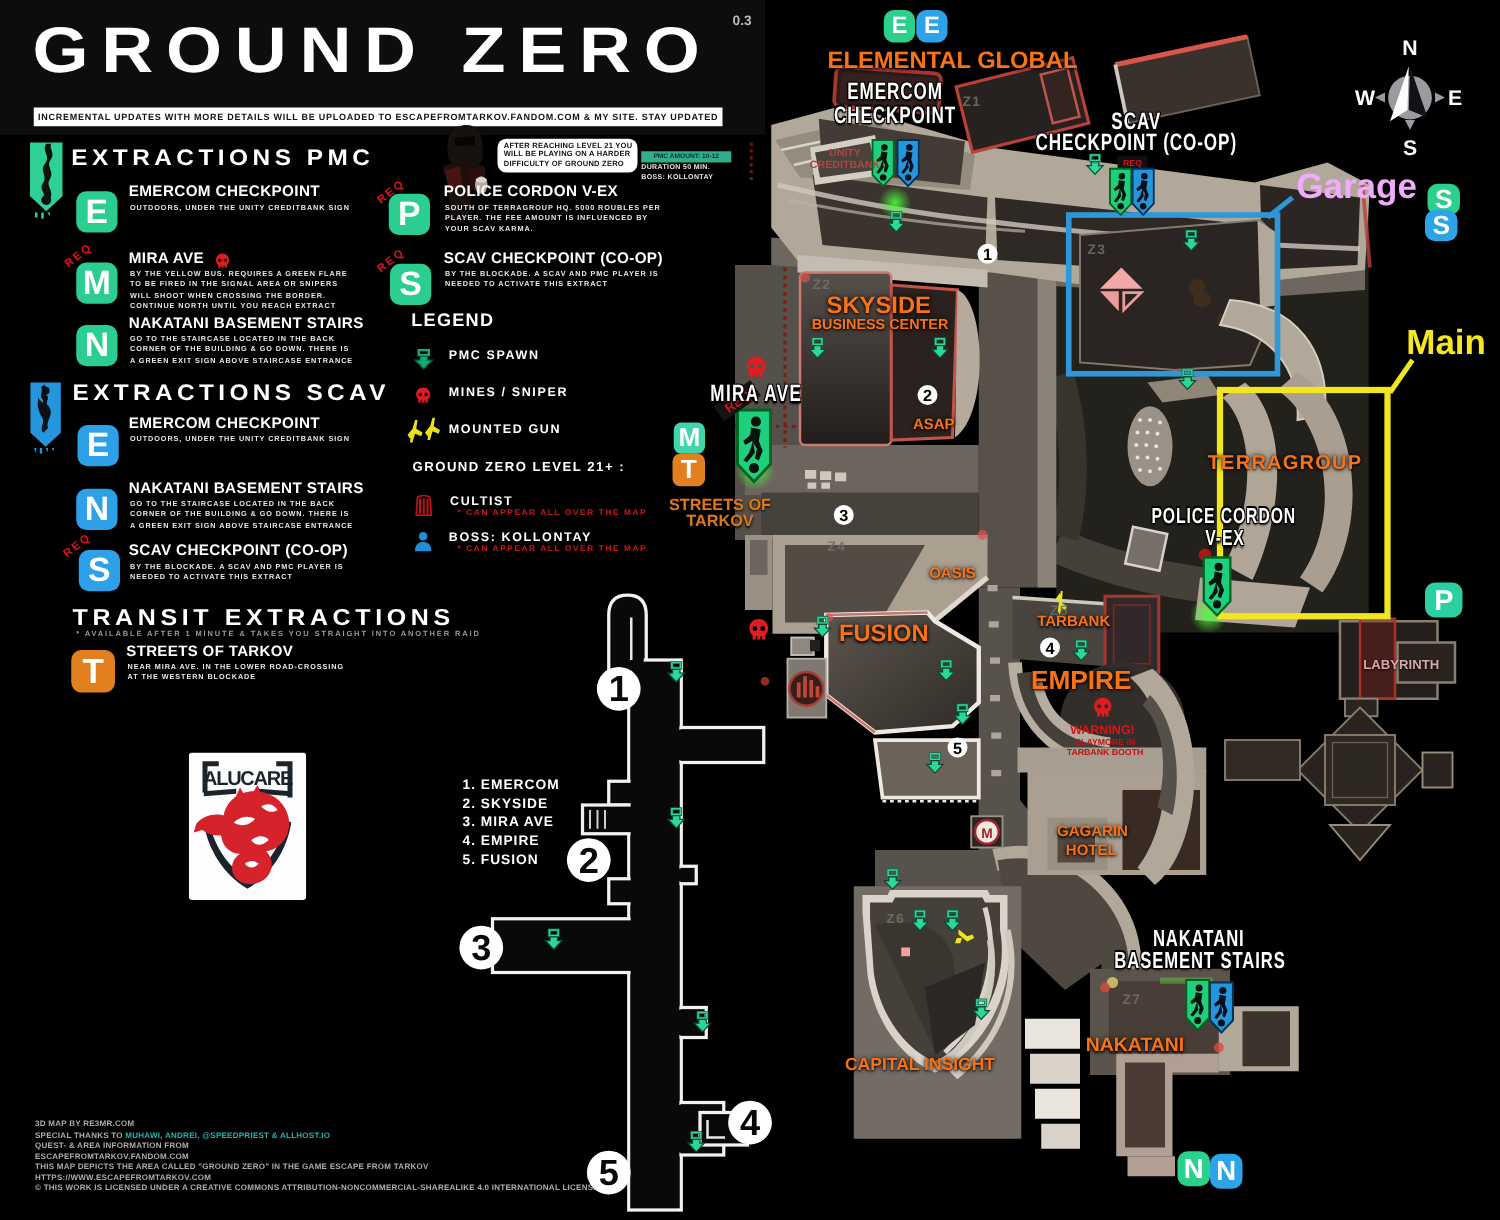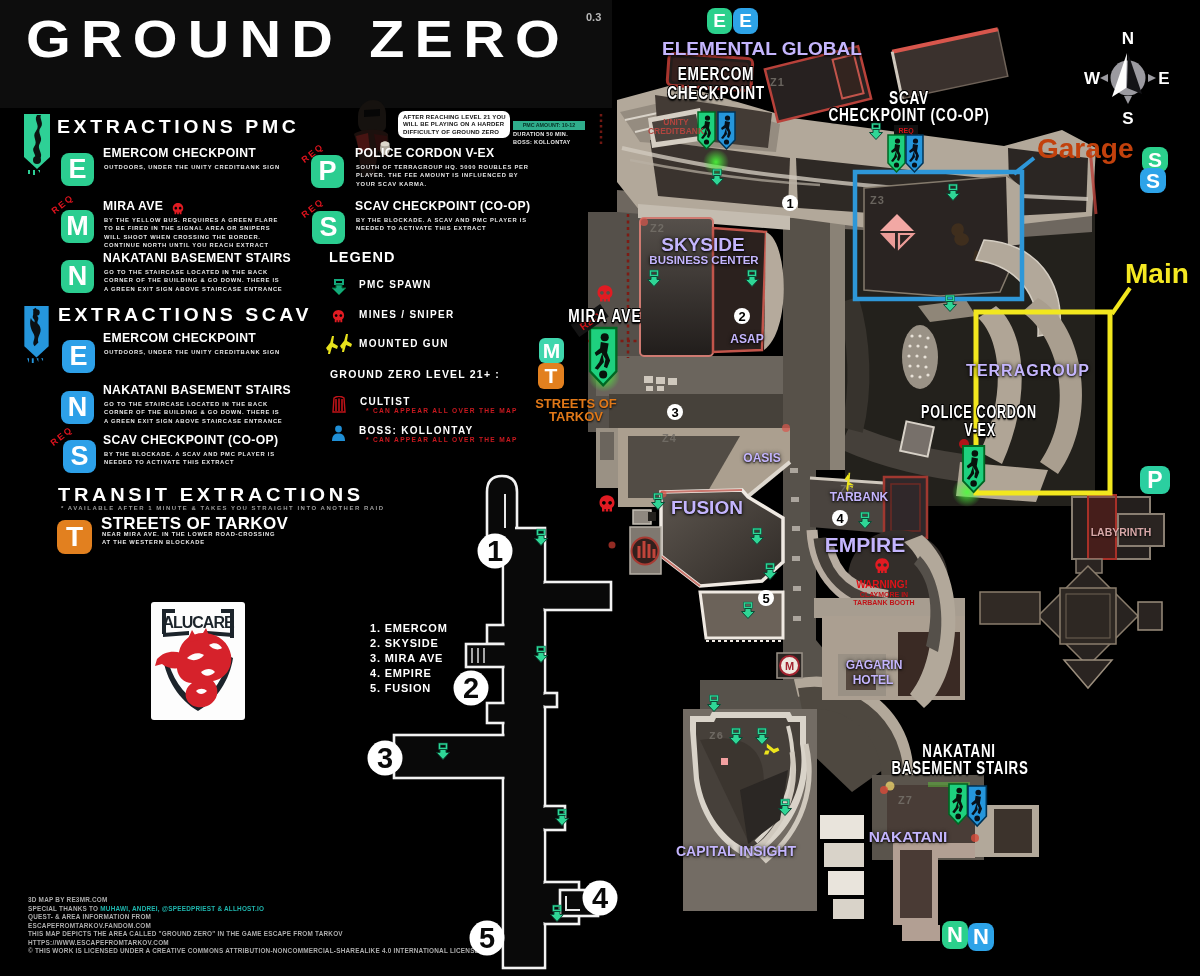--- a/index.html
+++ b/index.html
@@ -1,19 +1,19 @@
 <!DOCTYPE html>
 <html><head>
 <meta charset="utf-8">
 <style>
   html,body{margin:0;padding:0;background:#000;}
   #page{position:relative;width:1200px;height:976px;background:#000;overflow:hidden;
         font-family:"Liberation Sans",sans-serif;}
   .ab{position:absolute;}
-  .pink{color:#c4b5fd;font-weight:bold;}
+  .pink{color:#f97316;font-weight:bold;}
   .cond{position:absolute;font-weight:bold;color:#fff;white-space:nowrap;transform:translateX(-50%) scaleX(.72);
         text-shadow:-1px -1px 0 #000,1px -1px 0 #000,-1px 1px 0 #000,1px 1px 0 #000,0 2px 2px #000;}
   .pkl{white-space:nowrap;text-shadow:0 1px 2px rgba(0,0,0,.9),0 0 4px rgba(0,0,0,.8);}
   .hd{color:#fff;font-weight:bold;white-space:nowrap;}
   .bt{color:#fff;font-weight:bold;font-size:12.2px;letter-spacing:.3px;white-space:nowrap;}
   .ds{color:#e8e8e8;font-weight:bold;font-size:5.8px;letter-spacing:.75px;line-height:8.3px;white-space:nowrap;}
   .badge{position:absolute;border-radius:8px;color:#fff;font-weight:bold;
          display:flex;align-items:center;justify-content:center;}
   .req{position:absolute;color:#e0131e;font-weight:bold;font-size:9px;letter-spacing:2px;transform:rotate(-38deg);}
   .zlbl{position:absolute;color:#757069;font-weight:bold;font-size:11px;letter-spacing:1px;opacity:.85;}
@@ -25,20 +25,21 @@
 
 <div class="ab" style="left:0;top:0;width:1200px;height:976px;background:#000;"></div>
 
 <div class="ab" style="left:0;top:0;width:612px;height:108px;background:#0d0d0d;"></div>
 
 <div class="ab" style="left:586px;top:11px;color:#b9b9b9;font-weight:bold;font-size:11px;">0.3</div>
 
 <div class="ab hd" style="left:26px;top:10px;font-size:60px;letter-spacing:10.6px;transform:scale(.96,.86);transform-origin:0 0;">GROUND ZERO</div>
 
 
+<div class="ab" style="left:27px;top:86px;width:551px;height:15px;background:#fff;color:#111;font-weight:bold;font-size:7.2px;letter-spacing:.6px;line-height:15px;text-align:center;white-space:nowrap;">INCREMENTAL UPDATES WITH MORE DETAILS WILL BE UPLOADED TO ESCAPEFROMTARKOV.FANDOM.COM &amp; MY SITE. STAY UPDATED</div>
 
 <svg class="ab" style="left:344px;top:96px;" width="52" height="80" viewBox="0 0 52 80">
   <path d="M14,20 C14,10 22,4 29,4 C37,4 42,10 42,19 L42,30 C42,34 38,36 34,36 L22,36 C17,36 14,32 14,26 Z" fill="#16120f"></path>
   <path d="M20,14 L36,13 L36,20 L20,21 Z" fill="#060606"></path>
   <path d="M10,38 C16,33 38,32 44,38 L45,60 C40,63 36,58 34,55 L32,68 L16,68 L14,50 Z" fill="#1c100d"></path>
   <path d="M12,40 L24,37 L26,54 L15,56 Z" fill="#471412"></path>
   <path d="M30,38 L43,40 L44,56 L33,54 Z" fill="#2a0d0c"></path>
   <ellipse cx="41" cy="52" rx="5" ry="7" fill="#b3aca0"></ellipse>
   <ellipse cx="41" cy="48" rx="4.5" ry="2.2" fill="#ddd7cb"></ellipse>
   <path d="M16,68 L32,68 L31,80 L17,80 Z" fill="#120d0b"></path>
@@ -152,21 +153,21 @@
 <div class="badge" style="left:63px;top:440px;width:33px;height:33px;background:#2da0e8;font-size:27px;">S</div>
 
 <div class="ab bt" style="left:103px;top:433px;">SCAV CHECKPOINT (CO-OP)</div>
 <div class="ab ds" style="left:104px;top:450px;">BY THE BLOCKADE. A SCAV AND PMC PLAYER IS<br>NEEDED TO ACTIVATE THIS EXTRACT</div>
 
 <div class="ab hd" style="left:58px;top:484px;font-size:20px;letter-spacing:3.7px;transform:scale(1,.92);transform-origin:0 0;">TRANSIT EXTRACTIONS</div>
 <div class="ab" style="left:61px;top:505px;color:#9a9a9a;font-weight:bold;font-size:6px;letter-spacing:1.5px;">* AVAILABLE AFTER 1 MINUTE &amp; TAKES YOU STRAIGHT INTO ANOTHER RAID</div>
 
 <div class="badge" style="left:57px;top:520px;width:35px;height:34px;background:#e2801f;font-size:28px;">T</div>
 
-<div class="ab bt" style="left:101px;top:514px;font-size:17px;">STREETS OF TARKOV</div>
+<div class="ab bt" style="left:101px;top:514px;font-size:12px;">STREETS OF TARKOV</div>
 <div class="ab ds" style="left:102px;top:530px;">NEAR MIRA AVE. IN THE LOWER ROAD-CROSSING<br>AT THE WESTERN BLOCKADE</div>
 
 <svg class="ab" style="left:151px;top:602px;" width="94" height="118" viewBox="0 0 94 118">
   <rect x="0" y="0" width="94" height="118" rx="3" fill="#fdfdfd"></rect>
   <path d="M11,7 L24,7 L24,11 L15,11 L15,32 L11,32 Z" fill="#1c242b"></path>
   <path d="M83,7 L70,7 L70,11 L79,11 L79,36 L83,36 Z" fill="#1c242b"></path>
   <text x="47" y="26" font-family="Liberation Sans,sans-serif" font-size="16" font-weight="bold" fill="#1c242b" text-anchor="middle" letter-spacing="-1">ALUCARE</text>
   <path d="M12,31 L38,29 L38,33 L12,35 Z M56,29 L82,31 L82,35 L56,33 Z" fill="#1c242b"></path>
   <path d="M12,56 C15,77 28,98 47,109 C66,98 79,77 82,56 L78,54 C74,75 62,92 47,101 C32,92 20,75 16,54 Z" fill="#1c242b"></path>
   <path d="M6,57 C12,50 22,48 30,51 L42,46 C39,54 33,59 26,61 L34,64 C27,68 17,67 11,62 L4,64 Z" fill="#d6222b"></path>
@@ -697,21 +698,21 @@
 
 <div class="ab ctr" style="left:676px;top:118px;color:#b0453f;font-weight:bold;font-size:8.5px;line-height:9px;">UNITY<br>CREDITBANK</div>
 
 <div class="cond" style="left:909px;top:87px;font-size:19px;letter-spacing:1px;">SCAV</div>
 <div class="cond" style="left:909px;top:104px;font-size:19px;letter-spacing:1px;">CHECKPOINT (CO-OP)</div>
 
 <div class="badge" style="left:1142px;top:147px;width:26px;height:25px;background:#2bd08c;font-size:21px;">S</div>
 
 <div class="badge" style="left:1140px;top:168px;width:26px;height:25px;background:#2da3e8;font-size:21px;">S</div>
 
-<div class="ab" style="left:1037px;top:133px;color:#c2410c;font-weight:bold;font-size:28px;">Garage</div>
+<div class="ab" style="left:1037px;top:133px;color:#f0abfc;font-weight:bold;font-size:28px;">Garage</div>
 
 <div class="ab" style="left:1125px;top:258px;color:#f5e822;font-weight:bold;font-size:28px;">Main</div>
 <div class="zlbl" style="left:770px;top:76px;">Z1</div>
 <div class="zlbl" style="left:650px;top:222px;">Z2</div>
 <div class="zlbl" style="left:870px;top:194px;">Z3</div>
 <div class="zlbl" style="left:662px;top:432px;">Z4</div>
 <div class="zlbl" style="left:808px;top:483px;margin-left:32px;">Z5</div>
 <div class="zlbl" style="left:709px;top:730px;font-family:Liberation Mono, monospace;">Z6</div>
 <div class="zlbl" style="left:898px;top:794px;">Z7</div>
 

